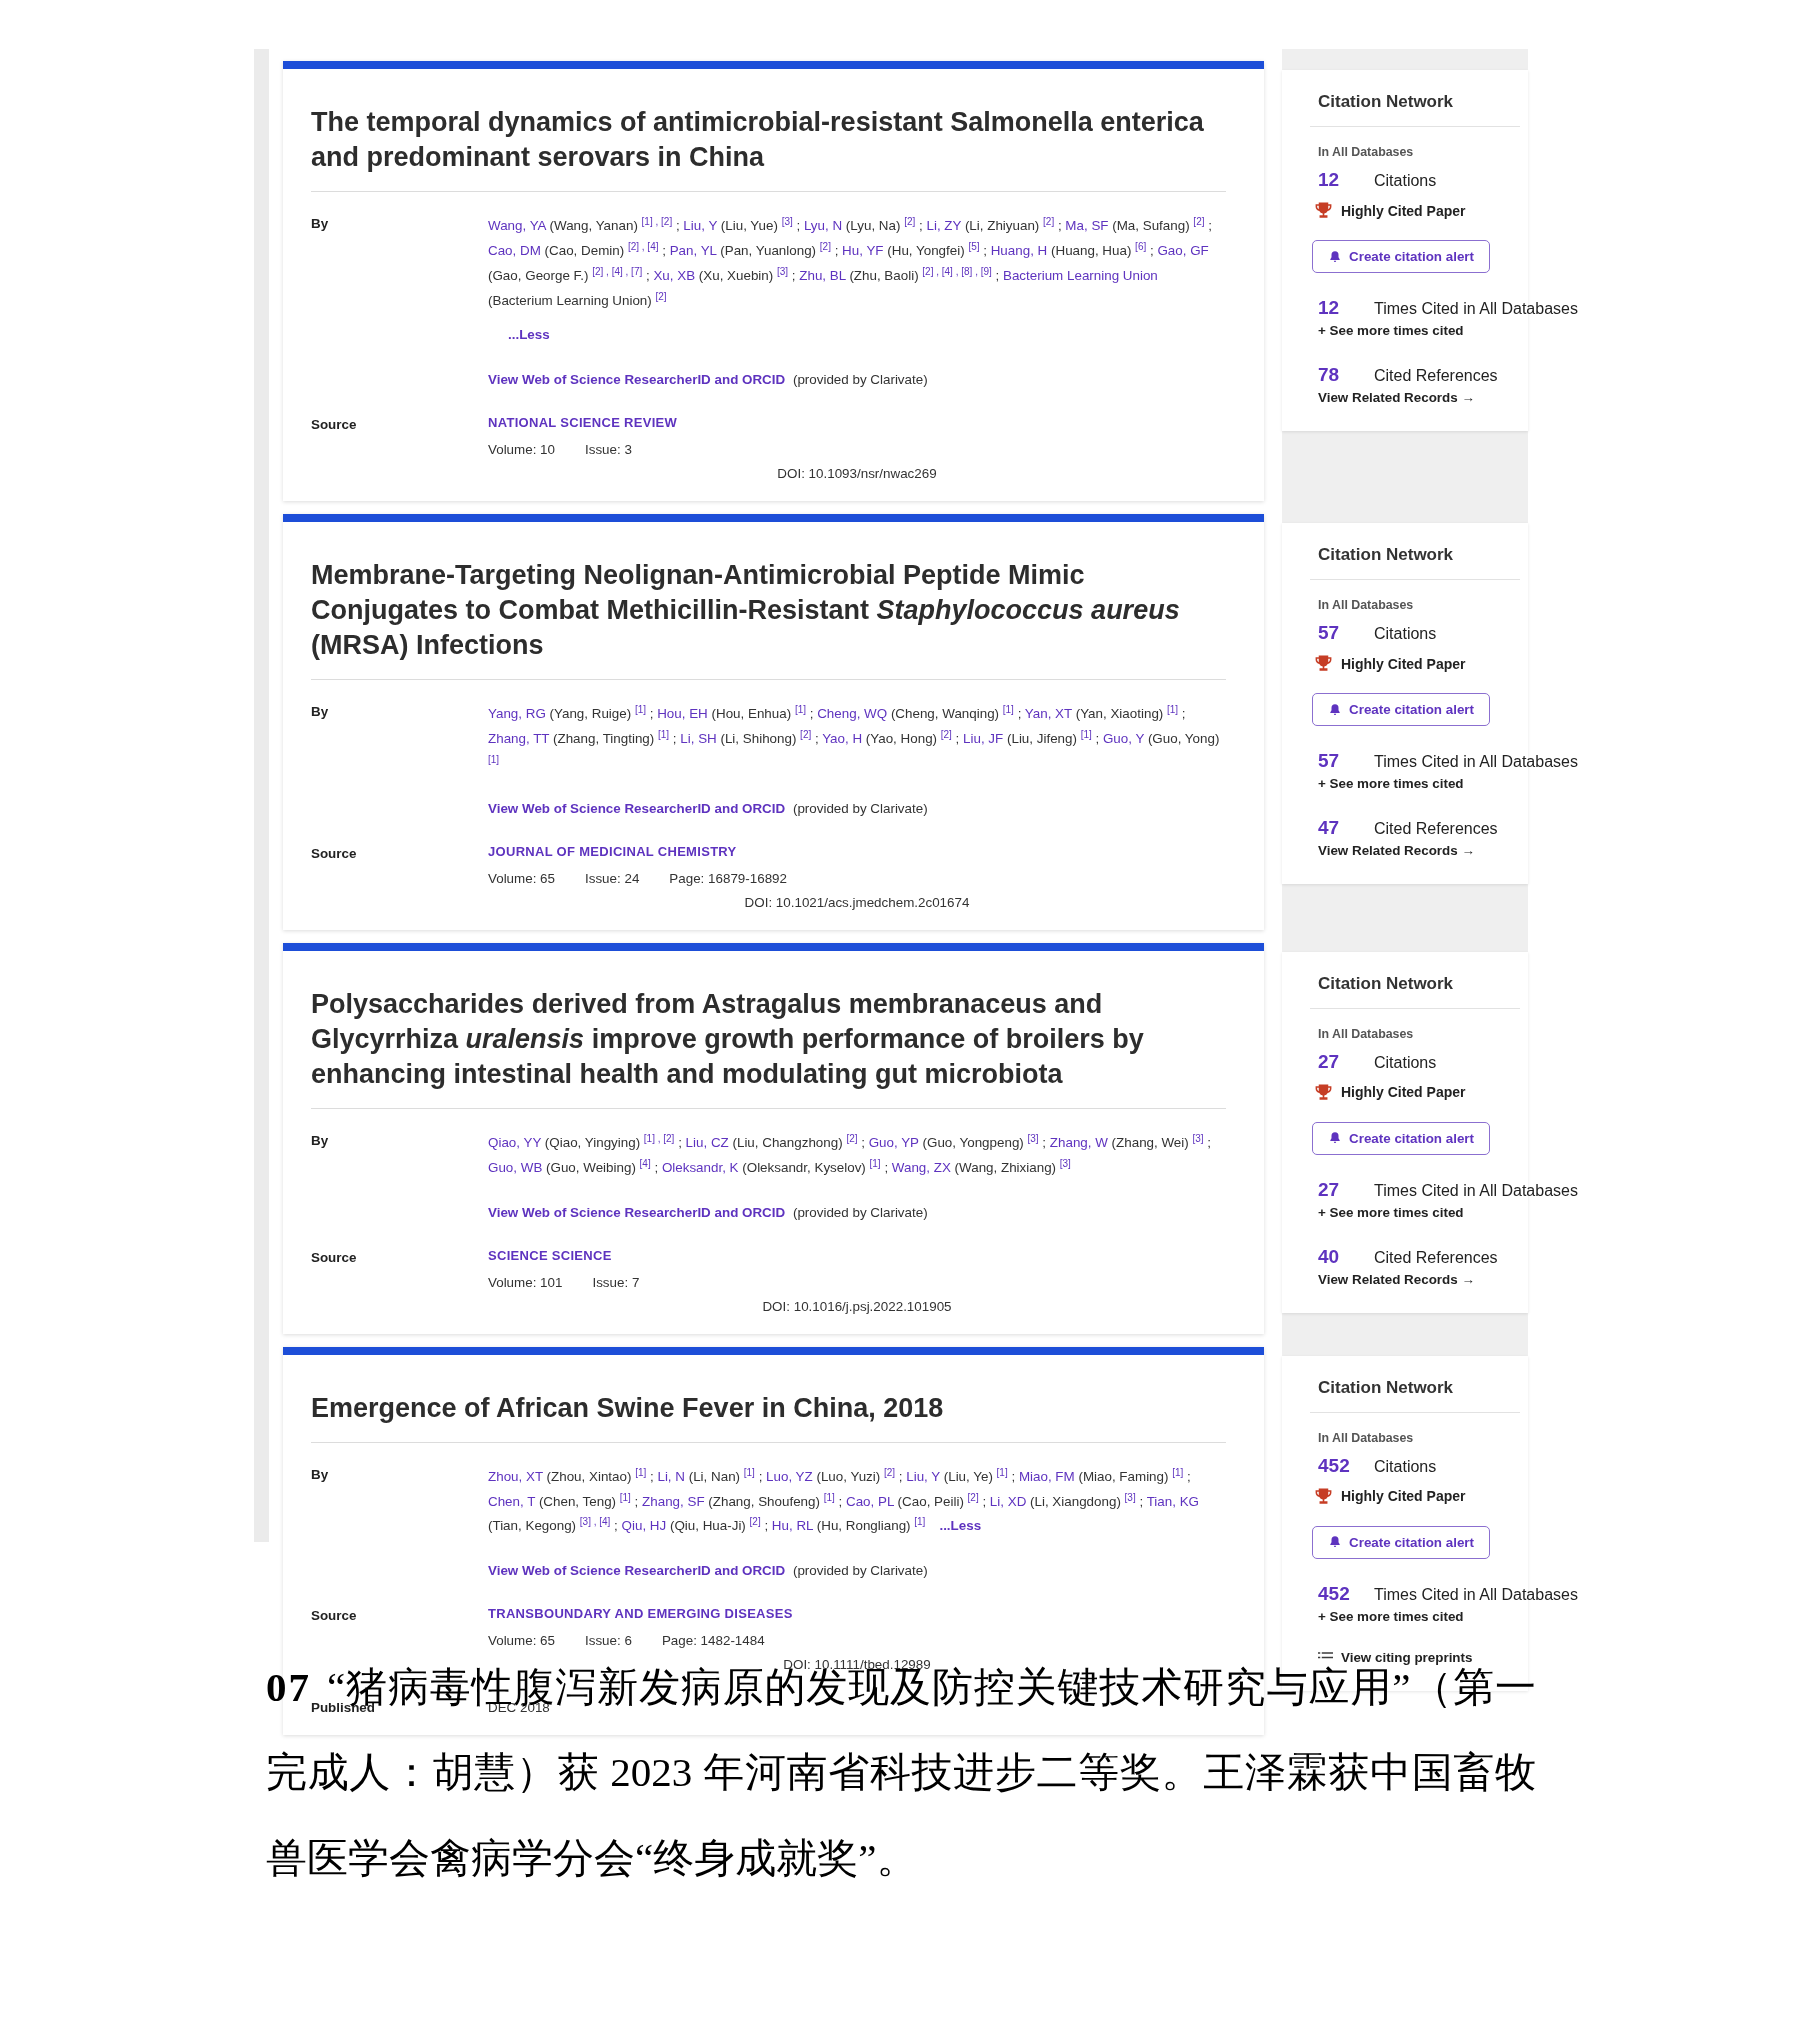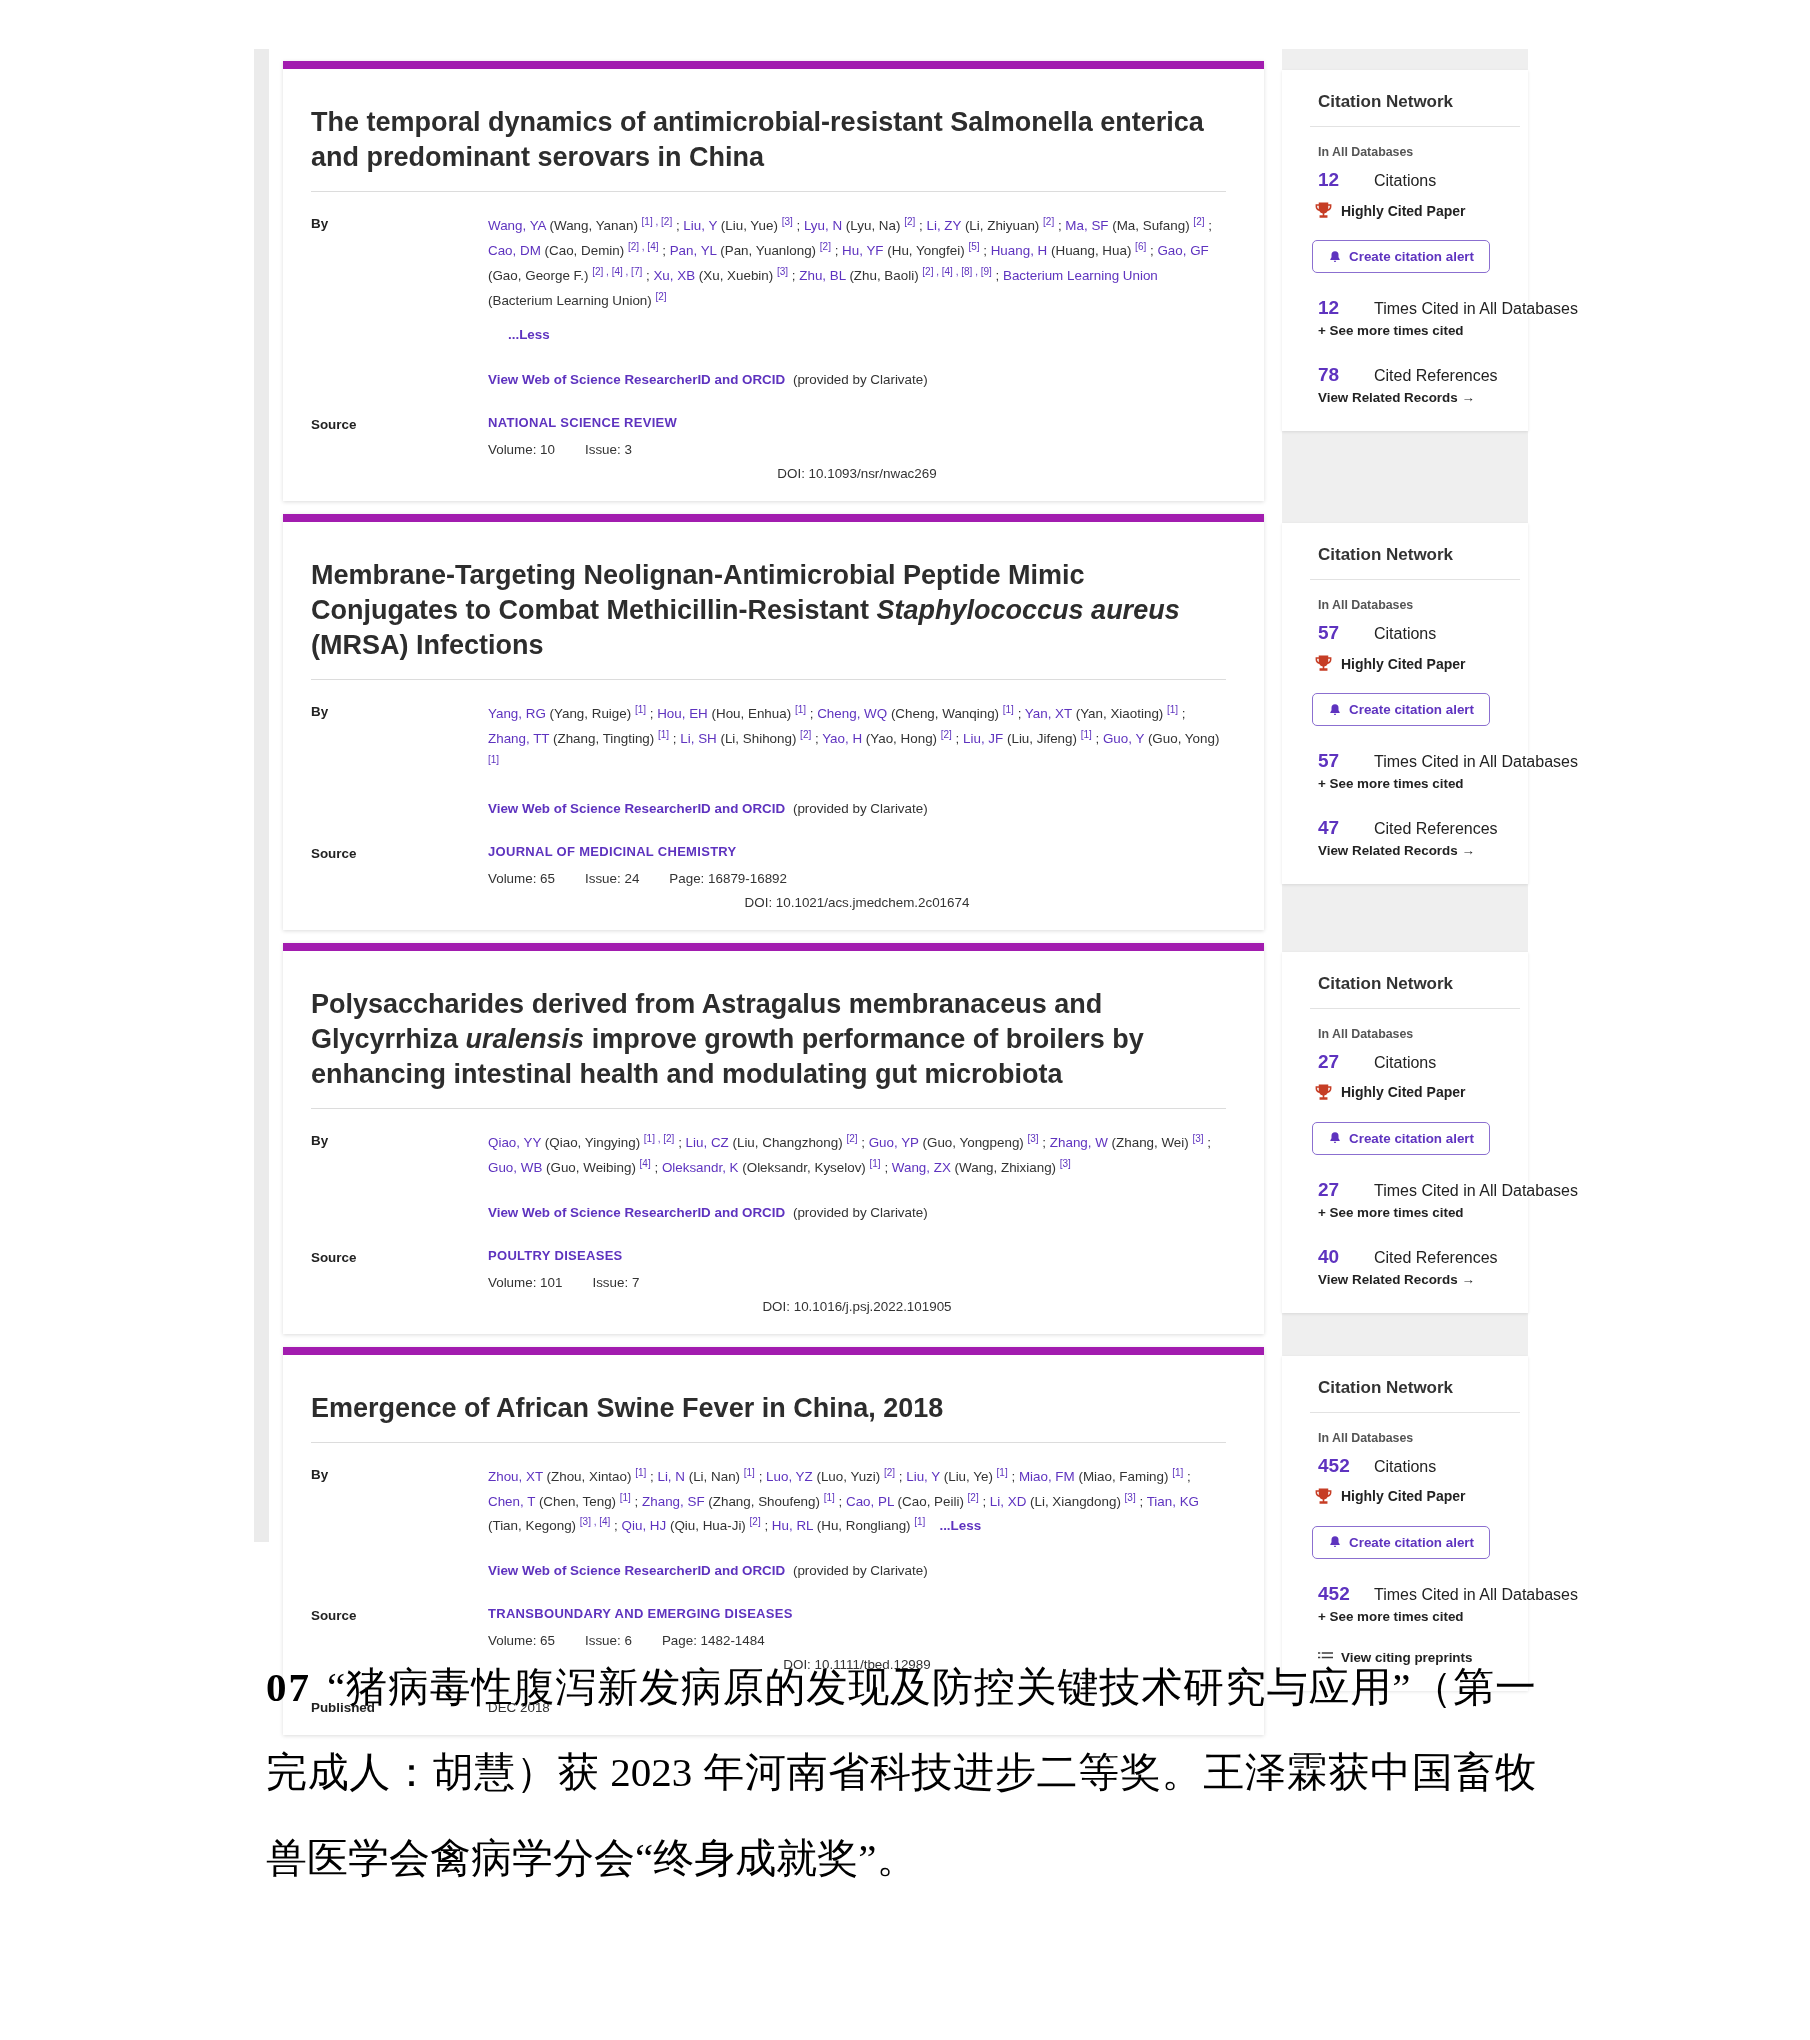--- a/index.html
+++ b/index.html
@@ -3,21 +3,21 @@
 <meta charset="utf-8">
 <style>
   html,body{margin:0;padding:0;background:#fff;}
   .page{position:relative;width:1811px;height:2041px;background:#ffffff;overflow:hidden;
         font-family:"Liberation Sans",sans-serif;color:#333;}
   .page-gutter{position:absolute;left:254px;top:49px;width:15px;height:1493px;background:#ebebeb;}
   .sidebar-bg{position:absolute;left:1282px;top:49px;width:246px;height:1493px;background:#efefef;}
   .rows{position:absolute;left:283px;top:61px;width:1245px;}
   .row{display:flex;gap:18px;margin-bottom:13px;align-items:stretch;}
   
-  .card{flex:0 0 981px;box-sizing:border-box;background:#fff;border-top:8px solid #a21caf;
+  .card{flex:0 0 981px;box-sizing:border-box;background:#fff;border-top:8px solid #1d4ed8;
         box-shadow:0 1px 4px rgba(0,0,0,.14);padding:26px 38px 20px 28px;}
   .title{margin:10px 0 0 0;font-size:27px;line-height:1.3;font-weight:700;color:#2d2d2d;cursor:pointer;}
   .title i{font-style:italic;}
   .divider{border-bottom:1px solid #dcdcdc;margin:16px 0 22px 0;}
   .frow{display:flex;}
   .flabel{flex:0 0 177px;font-size:13.4px;font-weight:700;color:#222;padding-top:2px;}
   .fvalue{flex:1;min-width:0;}
   .authors{font-size:13.4px;line-height:1.85;color:#333;}
   .author-link{color:#5E33BF;cursor:pointer;}
   .author-sup{font-size:10px;vertical-align:super;color:#5E33BF;line-height:1;}
@@ -204,21 +204,21 @@
         <div class="flabel">By</div>
         <div class="fvalue">
           <div class="authors"><span class="author-link">Qiao, YY</span><span> (Qiao, Yingying) </span><sup class="author-sup">[1] , [2]</sup> ; <span class="author-link">Liu, CZ</span><span> (Liu, Changzhong) </span><sup class="author-sup">[2]</sup> ; <span class="author-link">Guo, YP</span><span> (Guo, Yongpeng) </span><sup class="author-sup">[3]</sup> ; <span class="author-link">Zhang, W</span><span> (Zhang, Wei) </span><sup class="author-sup">[3]</sup> ; <span class="author-link">Guo, WB</span><span> (Guo, Weibing) </span><sup class="author-sup">[4]</sup> ; <span class="author-link">Oleksandr, K</span><span> (Oleksandr, Kyselov) </span><sup class="author-sup">[1]</sup> ; <span class="author-link">Wang, ZX</span><span> (Wang, Zhixiang) </span><sup class="author-sup">[3]</sup></div>
           <div class="orcid-line">
             <span class="orcid-link">View Web of Science ResearcherID and ORCID</span>
             <span class="provided">(provided by Clarivate)</span>
           </div>
           <div class="source-row frow" style="margin-left:-177px;">
             <div class="flabel">Source</div>
             <div class="fvalue">
-              <div class="journal">POULTRY DISEASES</div>
+              <div class="journal">SCIENCE SCIENCE</div>
               <div class="vol-line"><span class="vi-part">Volume: 101</span><span class="vi-part">Issue: 7</span></div>
               <div class="doi-line">DOI: 10.1016/j.psj.2022.101905</div>
             </div>
           </div>
 
         </div>
       </div>
     </article>
     <aside class="panel-wrap">
       <div class="panel">

